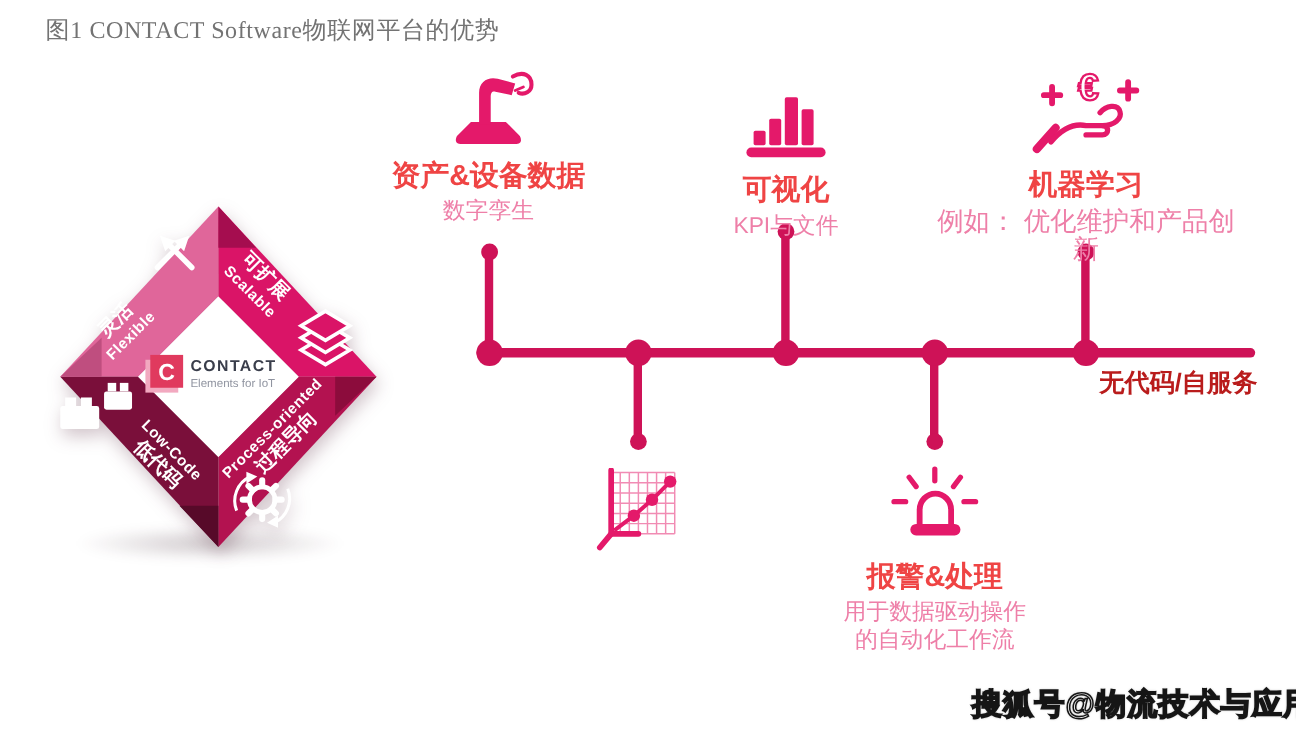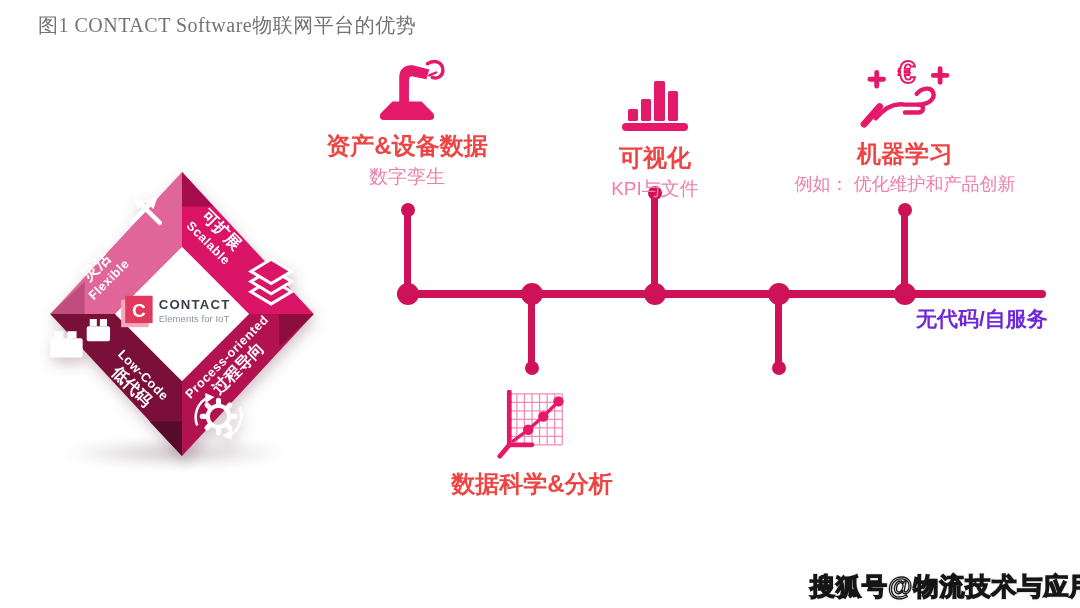--- a/index.html
+++ b/index.html
@@ -28,23 +28,23 @@
   .tl-line,.tl-stem,.tl-node,.tl-dot{position:absolute;background:#ce1257;}
   .tl-line{left:397px;top:290px;width:649px;height:8px;border-radius:4px;}
   .tl-stem{width:7px;border-radius:3px;}
   .tl-node{width:22px;height:22px;border-radius:50%;}
   .tl-dot{width:14px;height:14px;border-radius:50%;}
 
   .tl-item{position:absolute;display:flex;flex-direction:column;align-items:center;
     transform:translateX(-50%);text-align:center;}
   .tl-title{margin-top:8px;font-size:24px;font-weight:bold;color:#ef4444;white-space:nowrap;}
   .tl-sub{margin-top:3px;font-size:19px;color:#ee7fa8;white-space:pre-line;line-height:23px;text-align:center;}
-  .tl-sub.small{font-size:18px;}
+  .tl-sub.small{font-size:22px;}
   .right-label{position:absolute;left:916px;top:305px;font-size:21px;font-weight:bold;
-    color:#6d28d9;white-space:nowrap;}
+    color:#b91c1c;white-space:nowrap;}
 
   .ic{stroke:#e4196a;fill:none;stroke-width:4.5;stroke-linecap:round;stroke-linejoin:round;}
   .icf{fill:#e4196a;stroke:none;}
   .grid{stroke:#e4196a;stroke-width:1.3;opacity:.5;}
   .thick{stroke:#e4196a;stroke-width:5;stroke-linecap:round;fill:none;}
 
   
   .watermark{position:absolute;left:810px;top:570px;font-size:25px;font-weight:bold;color:#fff;
     -webkit-text-stroke:1.3px #151515;text-shadow:0 0 2px rgba(0,0,0,.55);white-space:nowrap;
     letter-spacing:1px;}
@@ -221,19 +221,32 @@
           <line x1="20" y1="49" x2="76" y2="49"></line>
         <line x1="20" y1="58" x2="76" y2="58"></line>
       </g>
       <path class="thick" d="M20,2 V58 H44"></path>
       <path class="thick" d="M20,58 L10,70"></path>
       <path class="ic" style="stroke-width:3.5" d="M24,54 L40,42 L56,28 L72,12"></path>
       <circle class="icf" cx="40" cy="42" r="5.5"></circle>
       <circle class="icf" cx="56" cy="28" r="5.5"></circle>
       <circle class="icf" cx="72" cy="12" r="5.5"></circle>
     </svg>
-    <div class="tl-title">数据科学&amp;分析</div>
-  </div>
-
+  </div>
+
+  <div class="tl-item" style="left:779px;top:388px;width:230px;">
+    <svg width="86" height="68" viewBox="0 0 86 70">
+      <path class="ic" d="M43,3 V13"></path>
+      <path class="ic" d="M21,10 L27,18"></path>
+      <path class="ic" d="M65,10 L59,18"></path>
+      <path class="ic" d="M8,31 H18"></path>
+      <path class="ic" d="M78,31 H68"></path>
+      <path class="ic" style="stroke-width:5" d="M30,50 V38 A 13.5,14 0 0 1 57,38 V50"></path>
+      <rect class="icf" x="22" y="50" width="43" height="10" rx="5"></rect>
+    </svg>
+    <div class="tl-title">报警&amp;处理</div>
+    <div class="tl-sub">用于数据驱动操作
+的自动化工作流</div>
+  </div>
 
   <div class="watermark">搜狐号@物流技术与应用</div>
 
 </div>
 
 </body></html>

